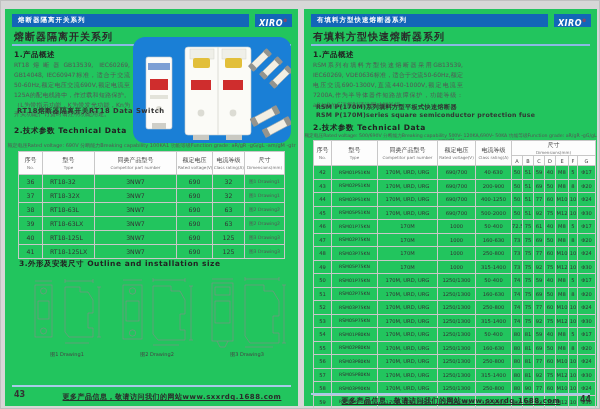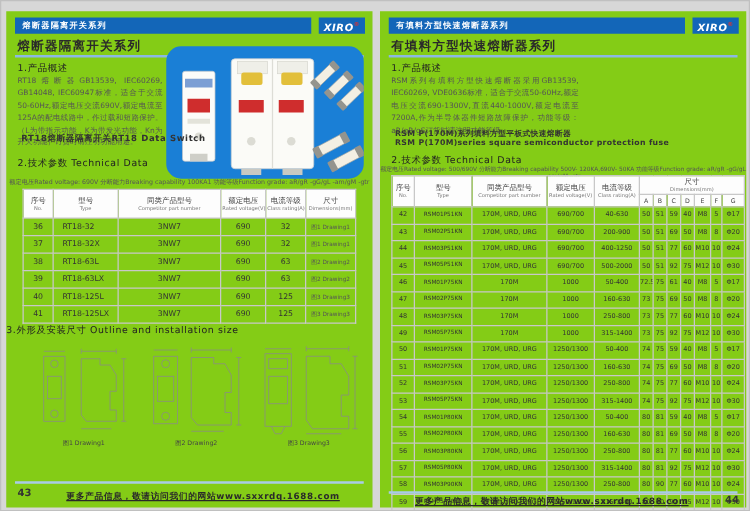--- a/index.html
+++ b/index.html
@@ -1,29 +1,29 @@
 <!DOCTYPE html>
 <html><head>
 <meta charset="utf-8">
 <style>
   html,body{margin:0;padding:0;background:#fff;font-family:"DejaVu Sans","Liberation Sans",sans-serif;}
   .canvas{position:relative;width:600px;height:409px;background:#d7d7d7;overflow:hidden;border:1px solid #c0c0c0;box-sizing:border-box;}
-  .page{position:absolute;top:8px;width:293px;height:397px;background:#84cc16;}
+  .page{position:absolute;top:8px;width:293px;height:397px;background:#22c55e;}
   .page.left{left:4px;}
   .page.right{left:303px;}
   .abs{position:absolute;}
 
   .header-bar{left:7px;top:5px;width:237px;height:13px;background:#1366b8;color:#fff;
     font-size:6.5px;font-weight:bold;line-height:13px;padding-left:6px;box-sizing:border-box;letter-spacing:1px;}
   .logo-box{left:250px;top:5px;width:37px;height:13px;background:#1366b8;color:#fff;text-align:center;
     font-size:8px;font-weight:bold;font-style:italic;line-height:13px;letter-spacing:0.5px;}
   .logo-box .reg{color:#e03030;font-size:4.5px;font-style:normal;vertical-align:super;}
   .page-title{left:9px;top:21px;font-size:10px;font-weight:bold;color:#2a2a2a;letter-spacing:1px;}
   .title-rule{left:7px;top:35px;width:279px;height:2px;background:#8cb8e4;}
-  .sec-head{font-size:7.5px;font-weight:normal;color:#222;letter-spacing:0.5px;}
+  .sec-head{font-size:7.5px;font-weight:bold;color:#222;letter-spacing:0.5px;}
   .para{font-size:6px;line-height:1.65;color:#555;text-align:justify;}
   .img-box{left:128px;top:28px;width:158px;height:106px;background:#1a7fd6;border-radius:12px;}
   .caption{font-size:6.8px;font-weight:bold;color:#333;letter-spacing:0.5px;}
   .caption-en{font-size:6.2px;font-weight:bold;color:#333;letter-spacing:0.3px;}
   .tbl-note{font-size:5px;color:#555;text-align:center;width:100%;left:0;}
 
   table{border-collapse:collapse;table-layout:fixed;}
   th,td{border:1px solid #c8c8c8;text-align:center;padding:0;overflow:hidden;white-space:nowrap;}
   th .cn{display:block;font-size:6px;font-weight:normal;color:#444;}
   th .en{display:block;font-size:4.3px;font-weight:normal;color:#777;transform:scale(0.95);}
@@ -34,21 +34,21 @@
   .tbl-l td:nth-child(6){font-size:4.6px;color:#555;}
   .tbl-r{left:9px;top:131px;width:276px;}
   .tbl-r th{background:#fdfdfd;}
   .tbl-r .dimrow th{height:9px;font-size:5px;color:#444;font-weight:normal;}
   .tbl-r td{height:12.5px;font-size:5.2px;color:#333;}
   .tbl-r td:nth-child(2){font-size:4.6px;}
 
   .drawing-caption{font-size:5px;color:#444;text-align:center;width:80px;}
   .footer-rule{height:2px;background:#a9cbe8;left:7px;width:279px;}
   .page-num{font-size:8px;font-weight:bold;color:#333;}
-  .site-link{font-size:7px;font-weight:bold;color:#2a2a2a;text-decoration:underline;letter-spacing:0.5px;text-align:left;}
+  .site-link{font-size:7px;font-weight:bold;color:#2a2a2a;text-decoration:underline;letter-spacing:0.5px;text-align:center;}
   svg{display:block;}
 </style>
 </head>
 <body>
 
 <div class="canvas">
 
   <div class="page left">
 
     <div class="abs header-bar">
@@ -203,21 +203,21 @@
             <td>41</td>
             <td>RT18-125LX</td>
             <td>3NW7</td>
             <td>690</td>
             <td>125</td>
             <td>图3 Drawing3</td>
           </tr>
         </tbody>
     </table>
 
-    <div class="abs sec-head" style="left:0;top:250px;">3.外形及安装尺寸  Outline and installation size</div>
+    <div class="abs sec-head" style="left:14px;top:250px;">3.外形及安装尺寸  Outline and installation size</div>
 
     <div class="abs" style="left:22px;top:264px;">
       <svg width="80" height="78" viewBox="0 0 80 78" stroke="#8a8a8a" stroke-width="0.6" fill="none">
         <rect x="8" y="12" width="17" height="52"></rect>
           <circle cx="16.5" cy="18" r="3"></circle>
           <rect x="11" y="28" width="11" height="18"></rect>
           <circle cx="16.5" cy="58" r="3"></circle>
         <path d="M38 14 h15 v5 h8 l5 8 v13 h-5 v15 h5 v9 h-24 l-4 -5 v-41 z"></path>
         <line x1="38" y1="8" x2="66" y2="8"></line>
           <line x1="38" y1="6" x2="38" y2="10"></line>

